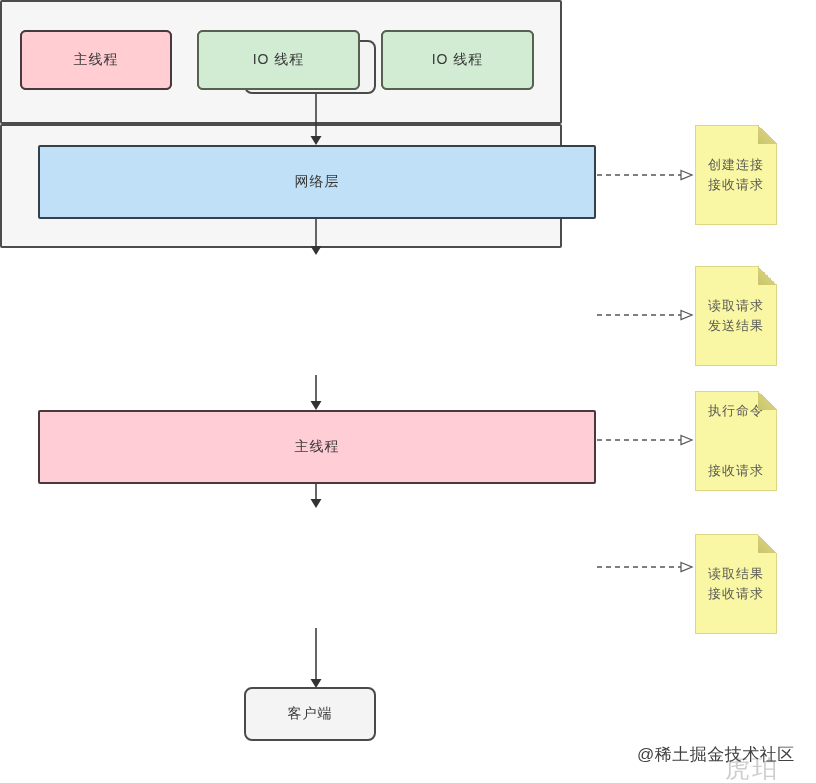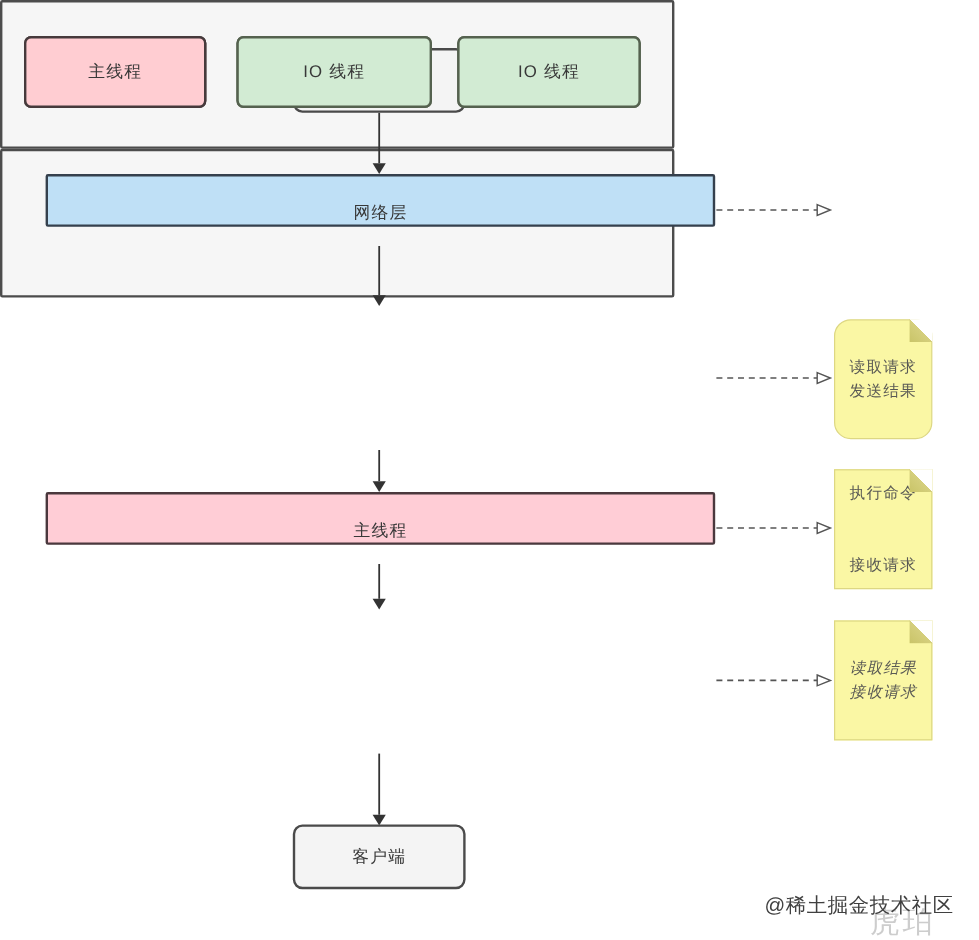--- a/index.html
+++ b/index.html
@@ -10,26 +10,26 @@
   }
   .canvas{position:absolute;left:0;top:0;width:816px;height:783px;}
   .arrows{position:absolute;left:0;top:0;pointer-events:none;}
 
   .node{
     position:absolute;box-sizing:border-box;
     display:flex;align-items:center;justify-content:center;
     font-size:14px;color:#383838;letter-spacing:1px;
   }
   .client{
-    left:244px;width:144px;height:54px;
+    left:244px;width:132px;height:54px;
     background:#f4f4f4;border:2px solid #4a4a4a;border-radius:8px;
   }
   .client-top{top:40px;}
   .client-bottom{top:687px;}
-  .bar{left:38px;width:558px;height:44px;border-radius:2px;align-items:flex-end;}
+  .bar{left:38px;width:558px;height:74px;border-radius:2px;}
   .network-bar{top:145px;background:#bfe0f6;border:2px solid #35404d;}
   .mainthread-bar{top:410px;background:#ffcdd6;border:2px solid #4a383d;}
   .group{
     left:38px;width:558px;height:120px;
     background:#f6f6f6;border:2px solid #4c4c4c;border-radius:2px;
   }
   .group1{top:255px;}
   .group2{top:508px;}
   .inner{
     position:absolute;box-sizing:border-box;top:30px;height:60px;
@@ -40,23 +40,23 @@
   .inner-io1{left:197px;width:163px;background:#d2ebd3;border:2px solid #55624f;}
   .inner-io2{left:381px;width:153px;background:#d2ebd3;border:2px solid #55624f;}
 
   .note{
     position:absolute;left:695px;width:82px;height:100px;box-sizing:border-box;
     background:#faf7a4;border:1px solid #ddd783;
     display:flex;flex-direction:column;align-items:center;justify-content:center;
     font-size:13px;color:#5a5a55;line-height:20px;letter-spacing:1px;
   }
   .note1{top:125px;}
-  .note2{top:266px;border-radius:14px;}
+  .note2{top:266px;}
   .note3{top:391px;gap:40px;}
-  .note4{top:517px;font-style:italic;}
+  .note4{top:534px;}
   .fold{
     position:absolute;top:-1px;right:-1px;width:19px;height:19px;
     background:linear-gradient(to bottom left,#ffffff 0%,#ffffff 50%,#d5cf7d 50%,#c9c468 100%);
   }
 
   .watermark{
     position:absolute;left:637px;top:736px;width:175px;height:36px;
     pointer-events:none;
   }
   .wm-main{
@@ -147,20 +147,25 @@
     </div>
     <div class="inner inner-io2">
       <span>IO 线程</span>
     </div>
   </div>
 
   <div class="node client client-bottom">
     <span>客户端</span>
   </div>
 
+  <div class="note note1">
+    <div class="fold"></div>
+    <span>创建连接</span>
+    <span>接收请求</span>
+  </div>
   <div class="note note2">
     <div class="fold"></div>
     <span>读取请求</span>
     <span>发送结果</span>
   </div>
   <div class="note note3">
     <div class="fold"></div>
     <span>执行命令</span>
     <span>接收请求</span>
   </div>

